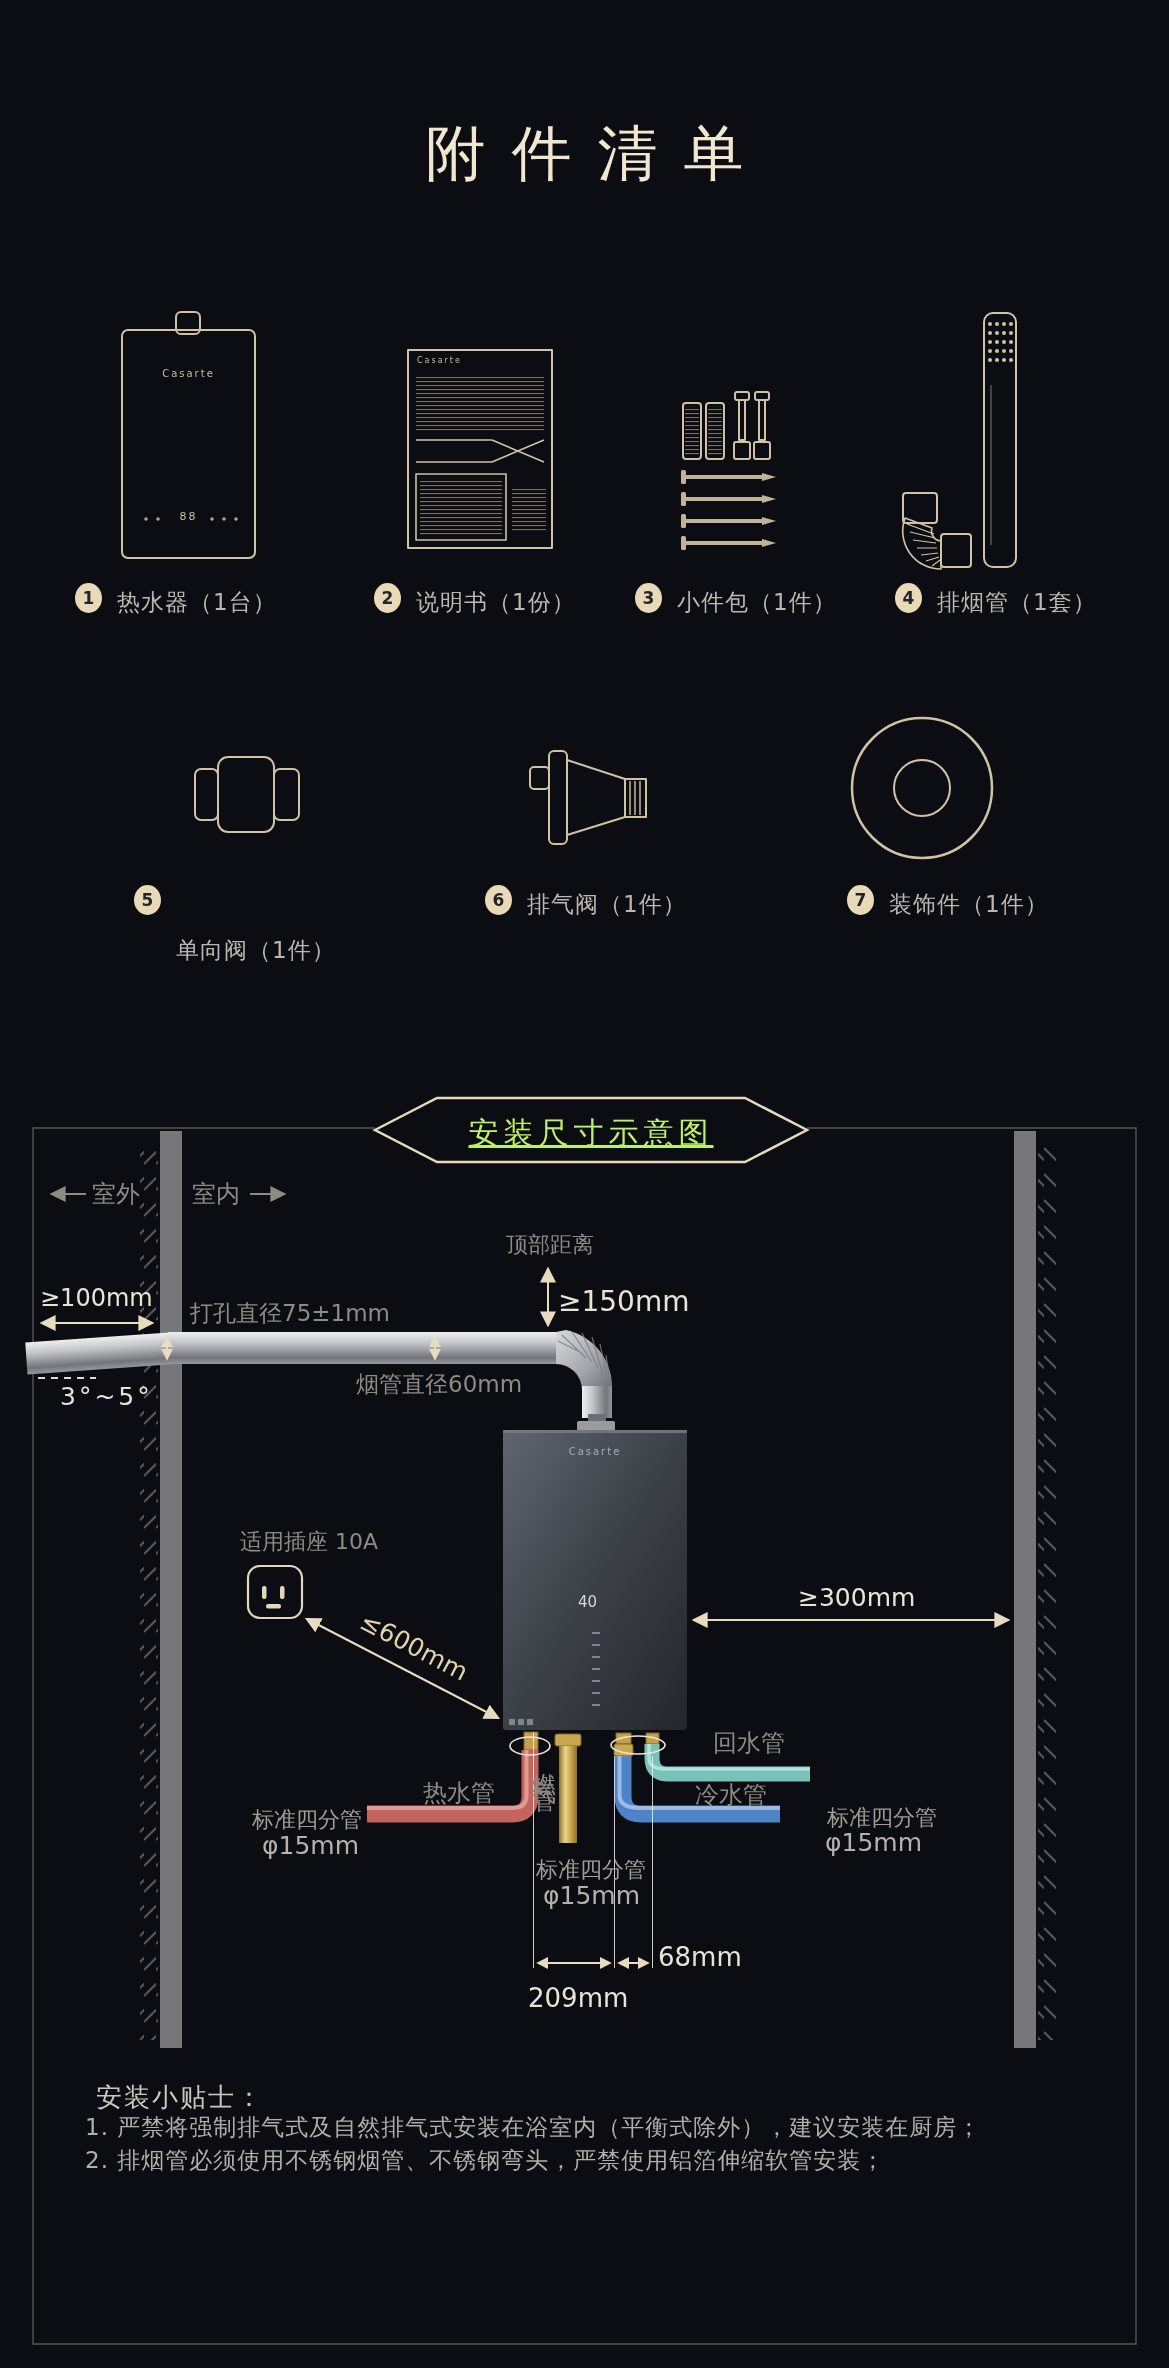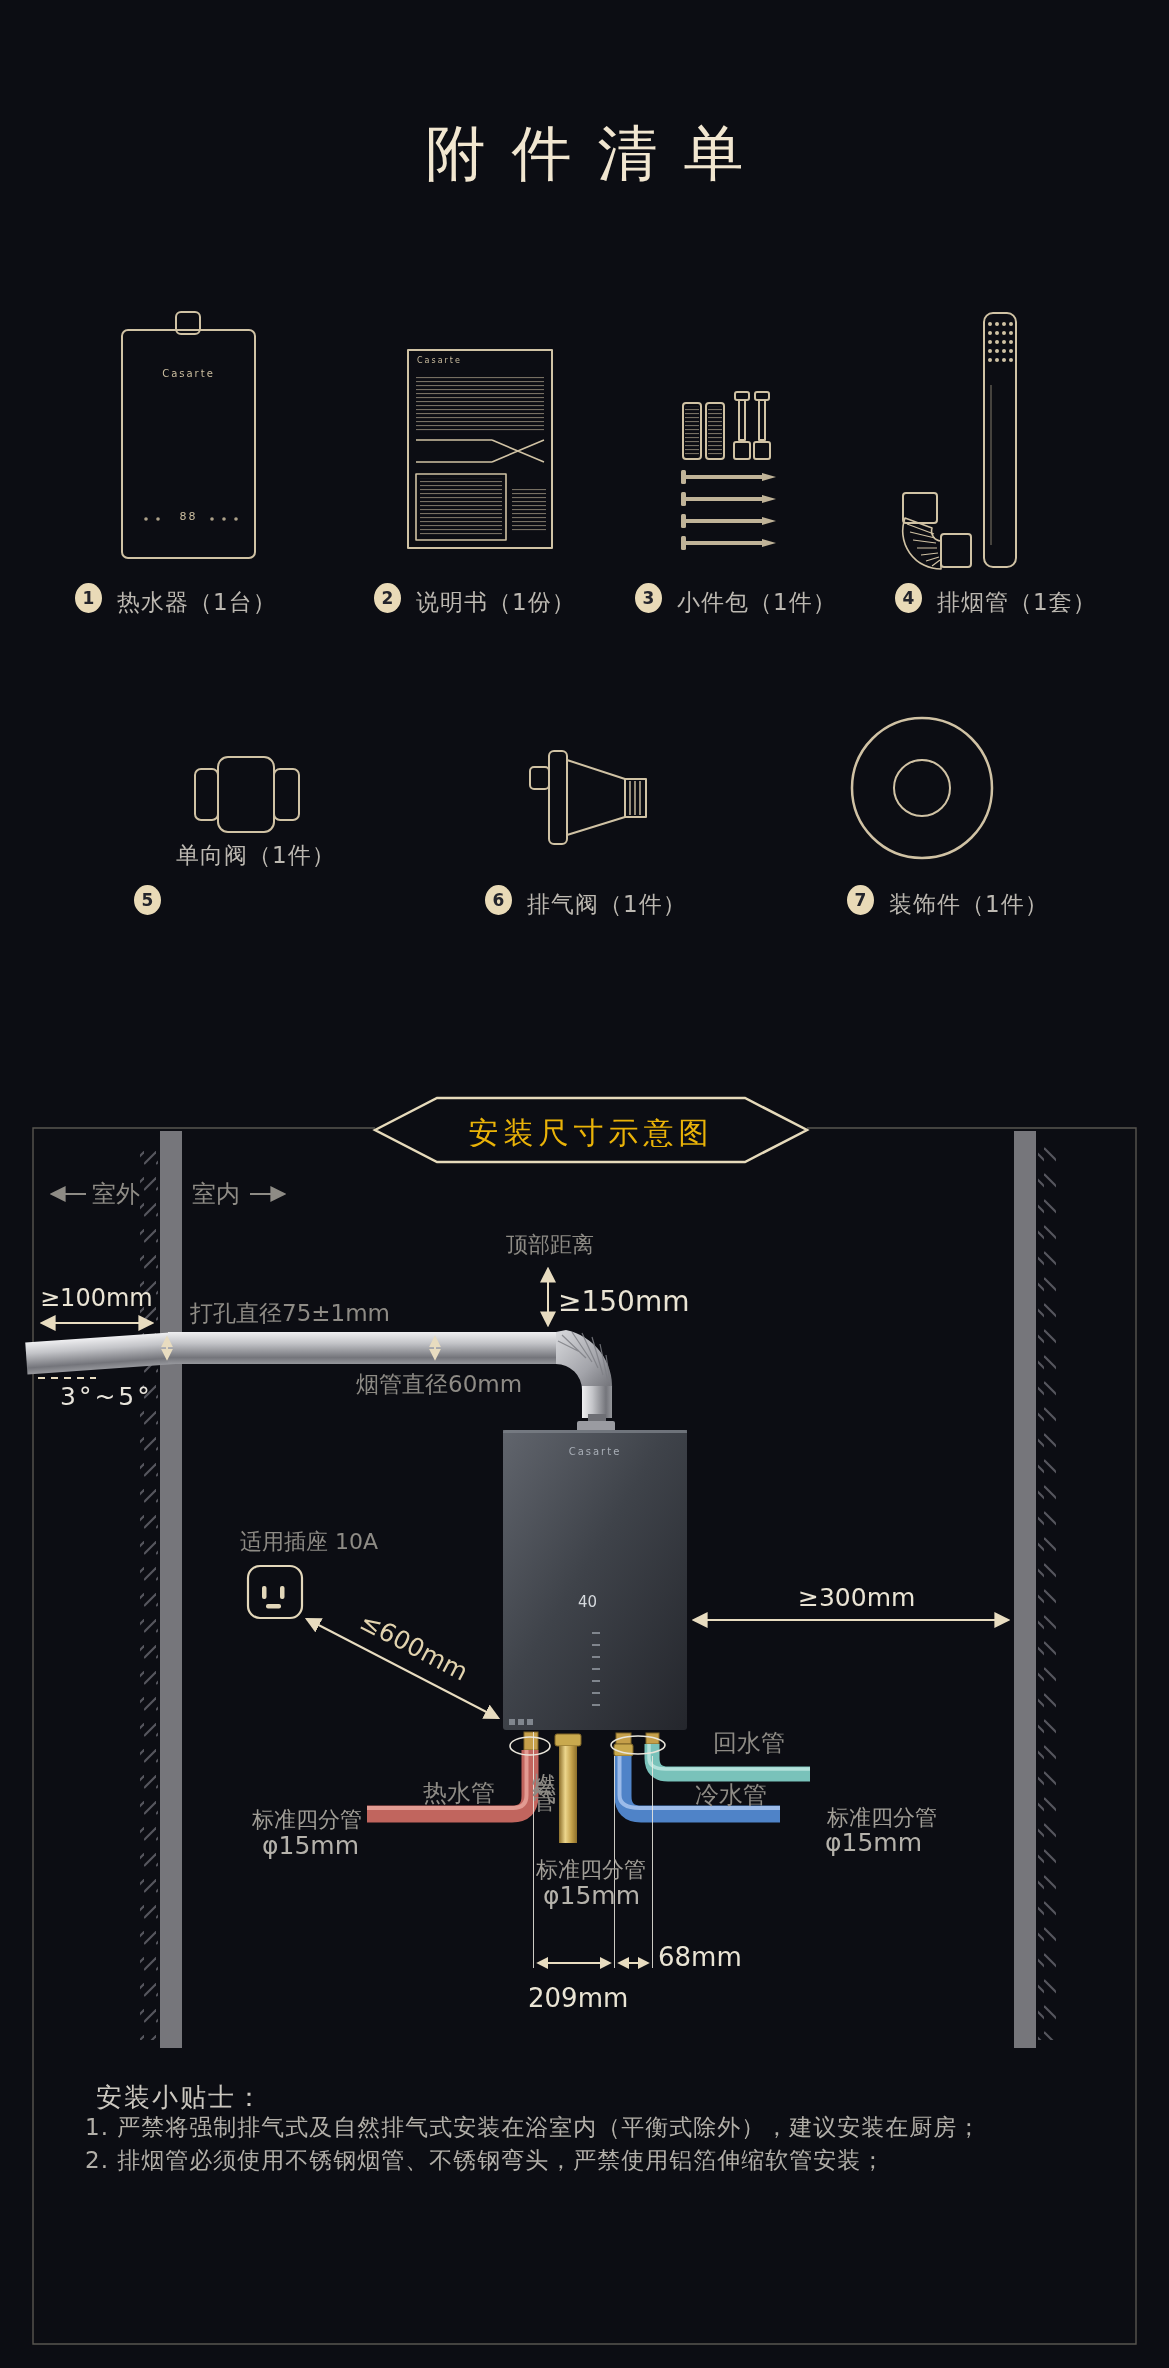--- a/index.html
+++ b/index.html
@@ -4,21 +4,21 @@
 <style>
   html,body{margin:0;padding:0;background:#0c0d13;}
   .page{position:relative;width:1137px;height:2368px;background:#0c0d13;overflow:hidden;
         font-family:"DejaVu Sans","Liberation Sans",sans-serif;}
   .abs{position:absolute;}
   .page-title{left:0;top:114px;width:1169px;text-align:center;font-size:60px;letter-spacing:26px;
               text-indent:26px;color:#f1e6d0;font-weight:500;}
   .badge{width:27px;height:30px;border-radius:50%;background:#e9dab7;color:#23242b;
          font-size:17px;font-weight:bold;text-align:center;line-height:30px;}
   .acc-label{font-size:23px;color:#bcb8b1;letter-spacing:1px;white-space:nowrap;}
-  .banner-text{width:432px;text-align:center;font-size:30px;letter-spacing:5px;color:#eab308;white-space:nowrap;}
+  .banner-text{width:432px;text-align:center;font-size:30px;letter-spacing:5px;color:#bef264;white-space:nowrap;text-decoration:underline;}
   .lbl{white-space:nowrap;}
   .gray{color:#8e8b85;}
   .gray-dim{color:#a19e97;}
   .bright{color:#b5b2ab;}
   .cream{color:#e2d3ae;}
   .dimtxt{color:#eae4d4;}
   .whitetxt{color:#e7e3da;}
   .vert{writing-mode:vertical-rl;letter-spacing:8px;}
   .brandsmall{letter-spacing:2px;color:#cbbd9f;}
   .heater-brand{width:184px;text-align:center;font-size:10px;letter-spacing:2px;color:#a8aeb6;}
@@ -288,21 +288,21 @@
   <div class="abs badge" style="left:75px;top:583px">1</div>
   <div class="abs acc-label" style="left:117px;top:587px">热水器（1台）</div>
   <div class="abs badge" style="left:374px;top:583px">2</div>
   <div class="abs acc-label" style="left:416px;top:587px">说明书（1份）</div>
   <div class="abs badge" style="left:635px;top:583px">3</div>
   <div class="abs acc-label" style="left:677px;top:587px">小件包（1件）</div>
   <div class="abs badge" style="left:895px;top:583px">4</div>
   <div class="abs acc-label" style="left:937px;top:587px">排烟管（1套）</div>
 
   <div class="abs badge" style="left:134px;top:885px">5</div>
-  <div class="abs acc-label" style="left:176px;top:840px">单向阀（1件）</div>
+  <div class="abs acc-label" style="left:176px;top:935px">单向阀（1件）</div>
   <div class="abs badge" style="left:485px;top:885px">6</div>
   <div class="abs acc-label" style="left:527px;top:889px">排气阀（1件）</div>
   <div class="abs badge" style="left:847px;top:885px">7</div>
   <div class="abs acc-label" style="left:889px;top:889px">装饰件（1件）</div>
 
   <div class="abs brandsmall" style="left:122px;top:368px;width:133px;text-align:center;font-size:10px">Casarte</div>
   <div class="abs brandsmall" style="left:122px;top:510px;width:133px;text-align:center;font-size:11px">88</div>
   <div class="abs brandsmall" style="left:417px;top:356px;font-size:8px">Casarte</div>
 
   <div class="abs banner-text" style="left:375px;top:1113px">安装尺寸示意图</div>

